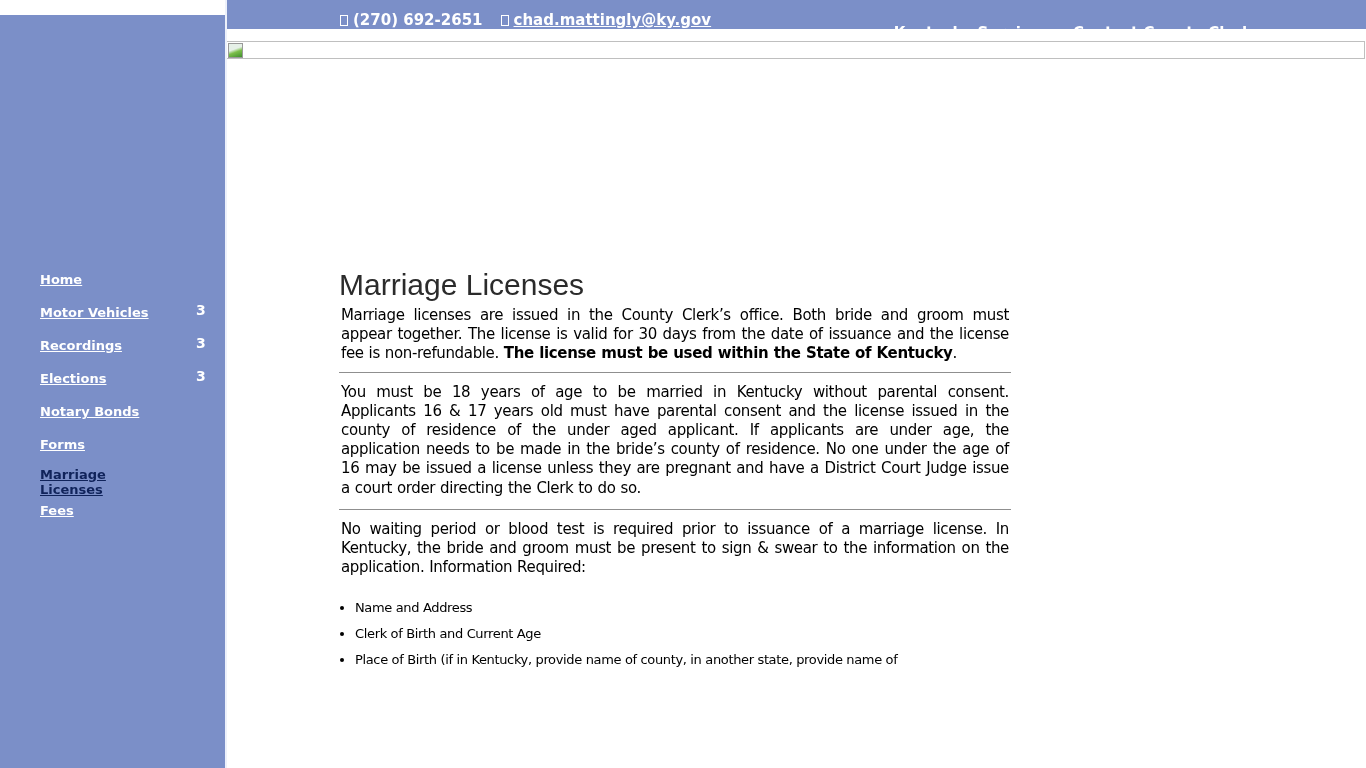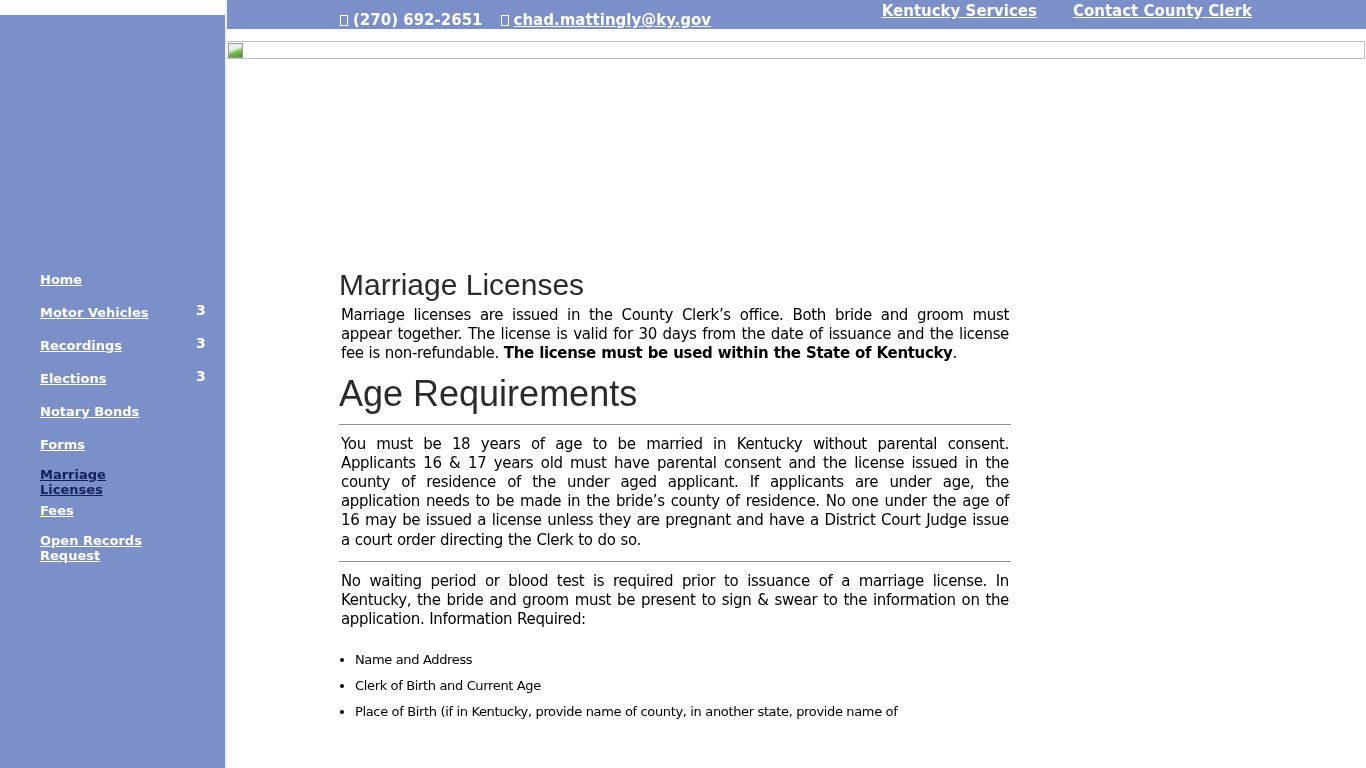--- a/index.html
+++ b/index.html
@@ -26,21 +26,21 @@
       position: absolute; left: 113px; top: 11px; display: flex; gap: 0;
       align-items: center;
     }
     .topbar .contact .ico {
       display: inline-block; width: 8px; height: 11px; border: 1px solid #fff;
       margin-right: 5px; box-sizing: border-box;
     }
     .topbar .contact .item { display: flex; align-items: center; margin-right: 18px; }
     .topbar a { text-decoration: underline; }
     .topbar .right {
-      position: absolute; right: 114px; top: 2px; display: flex; gap: 36px;
+      position: absolute; right: 114px; top: 24px; display: flex; gap: 24px;
     }
     .banner {
       position: absolute; left: 227px; top: 41px; width: 1138px; height: 18px;
       border: 1px solid #bfbfbf; border-left: none; box-sizing: border-box;
       background: #fff;
     }
     .banner .broken {
       position: absolute; left: 1px; top: 1px; width: 15px; height: 15px;
       border: 1px solid #999; box-sizing: border-box;
       background: linear-gradient(160deg, #e6f0e8 40%, #7cbf4a 60%, #3f8f2e 100%);
@@ -103,23 +103,20 @@
     </div>
     <div class="item">
       <a href="#">Forms</a>
     </div>
     <div class="item active">
       <a href="#">Marriage Licenses</a>
     </div>
     <div class="item">
       <a href="#">Fees</a>
     </div>
-    <div class="item">
-      <a href="#">Open Records Request</a>
-    </div>
   </nav>
 </div>
 <div class="sidebar-edge"></div>
 
 <header class="topbar">
   <div class="contact">
     <div class="item">
       <span class="ico"></span>
       <span>(270) 692-2651</span>
     </div>
@@ -136,21 +133,20 @@
 
 <div class="banner">
   <span class="broken"></span>
 </div>
 
 <main class="content">
   <h1>Marriage Licenses</h1>
   <p class="p1"><span>Marriage licenses are issued in the County Clerk’s office. Both bride and groom must appear together. The license is valid for 30 days from the date of issuance and the license fee is non-refundable. </span><b>The license must be used within the State of Kentucky</b><span>.</span></p>
 
   <section>
-    <h2>Age Requirements</h2>
     <hr class="rule">
     <p class="p2">You must be 18 years of age to be married in Kentucky without parental consent. Applicants 16 &amp; 17 years old must have parental consent and the license issued in the county of residence of the under aged applicant. If applicants are under age, the application needs to be made in the bride’s county of residence. No one under the age of 16 may be issued a license unless they are pregnant and have a District Court Judge issue a court order directing the Clerk to do so.</p>
   </section>
 
   <section>
     <hr class="rule">
     <p>No waiting period or blood test is required prior to issuance of a marriage license. In Kentucky, the bride and groom must be present to sign &amp; swear to the information on the application. Information Required:</p>
     <ul>
       <li>Name and Address</li>
       <li>Clerk of Birth and Current Age</li>

